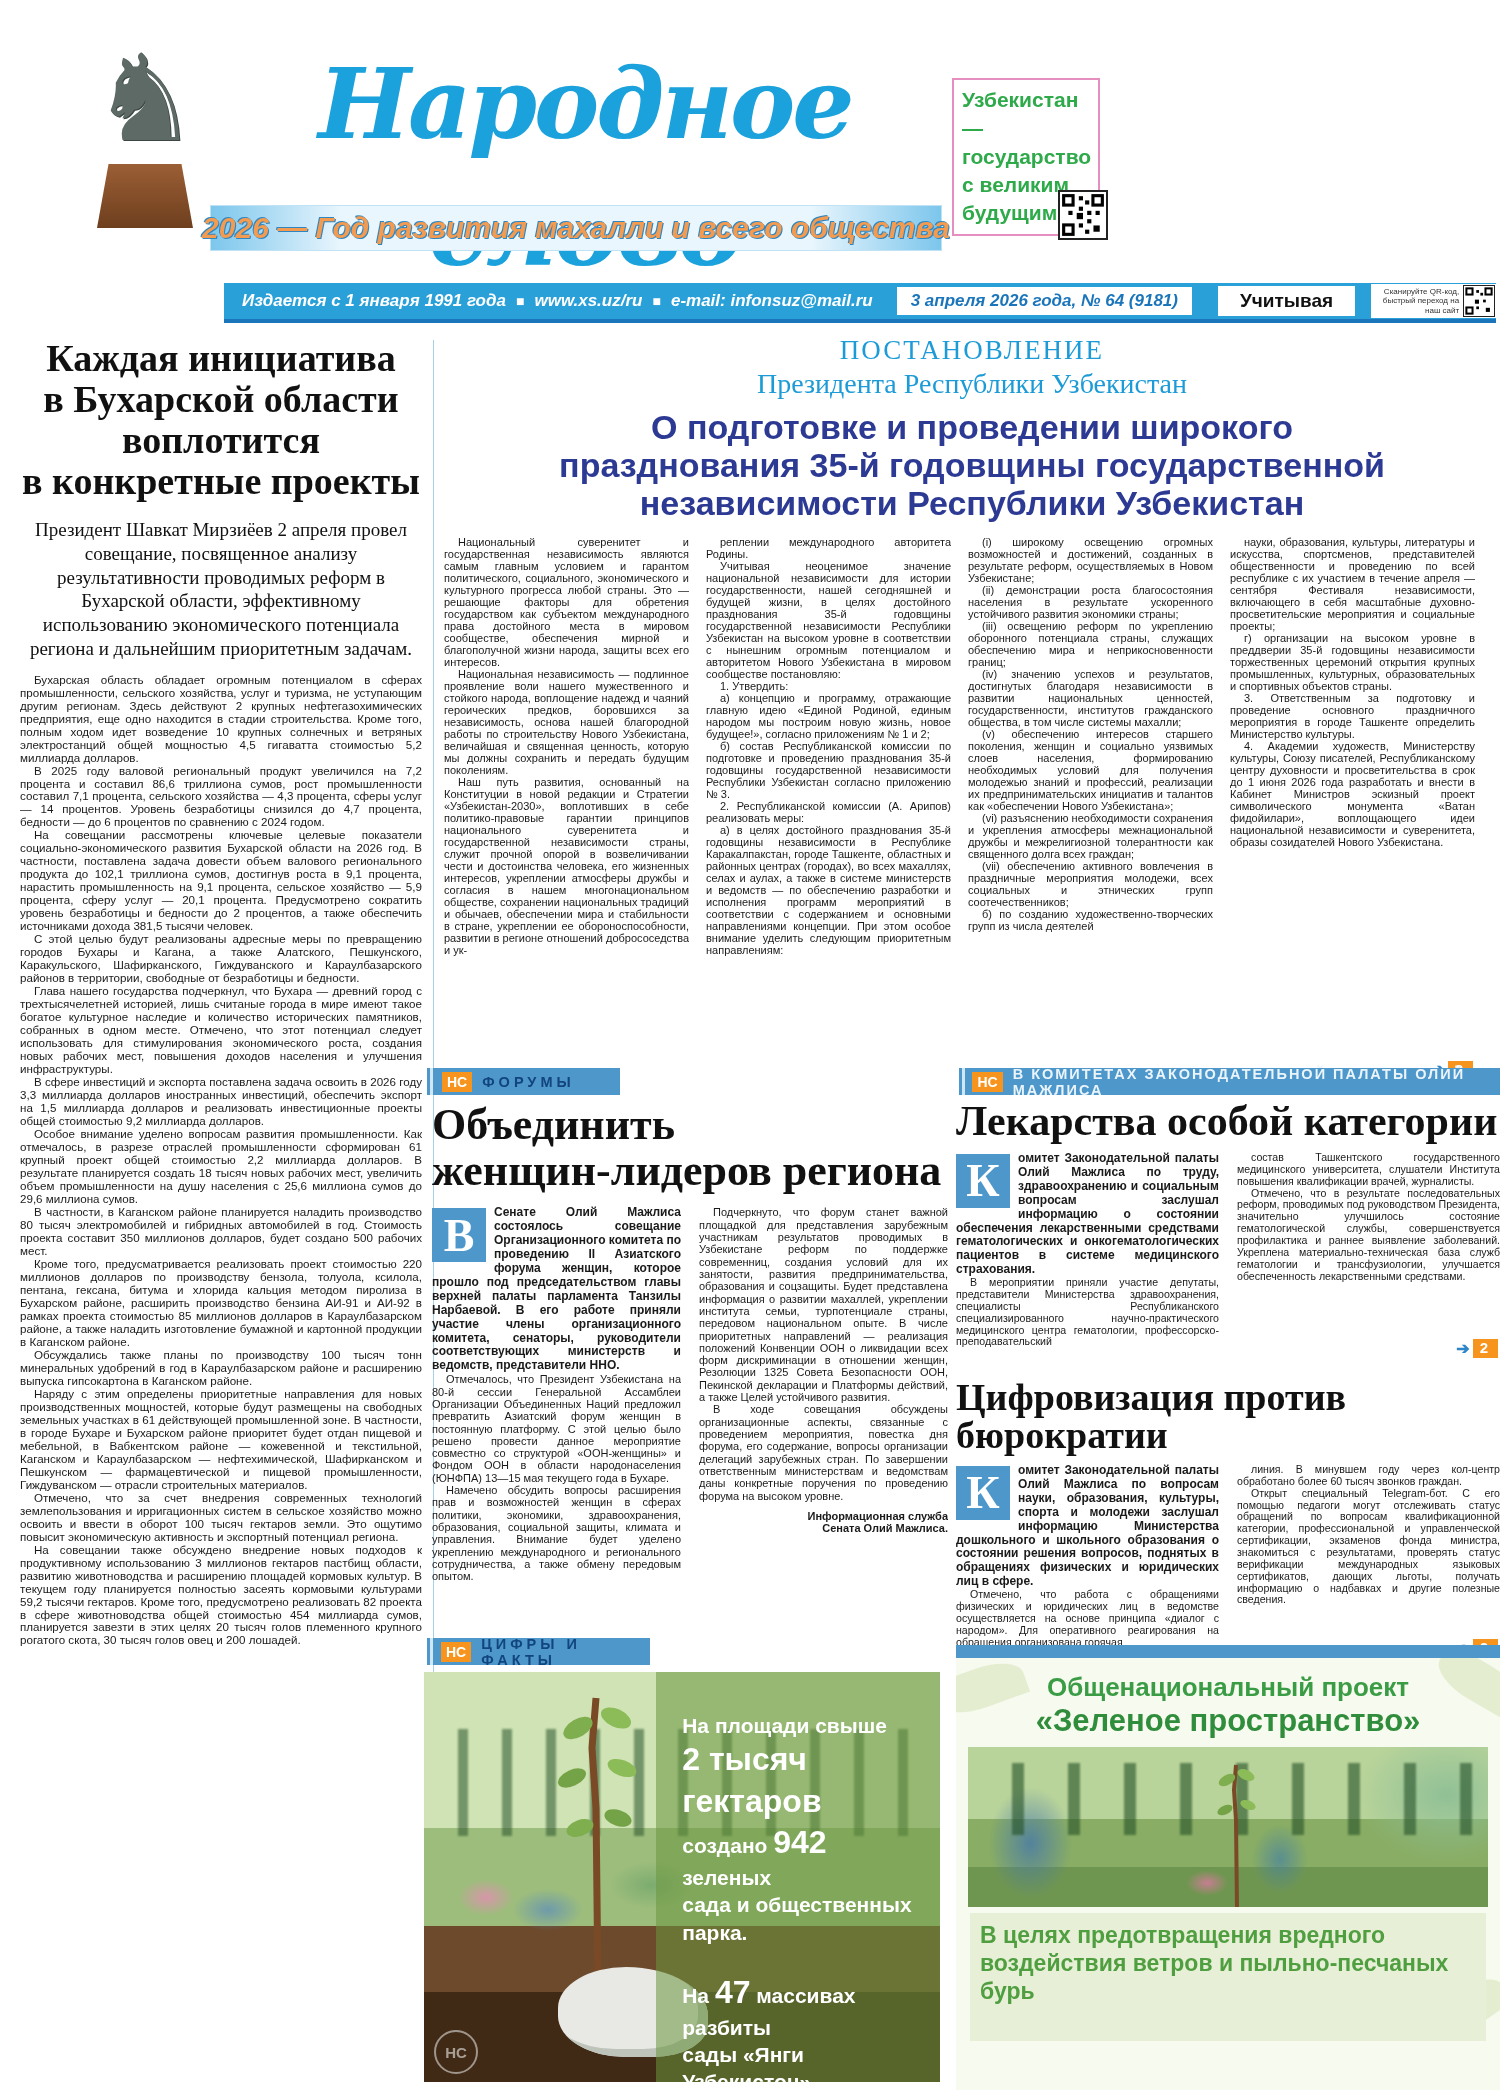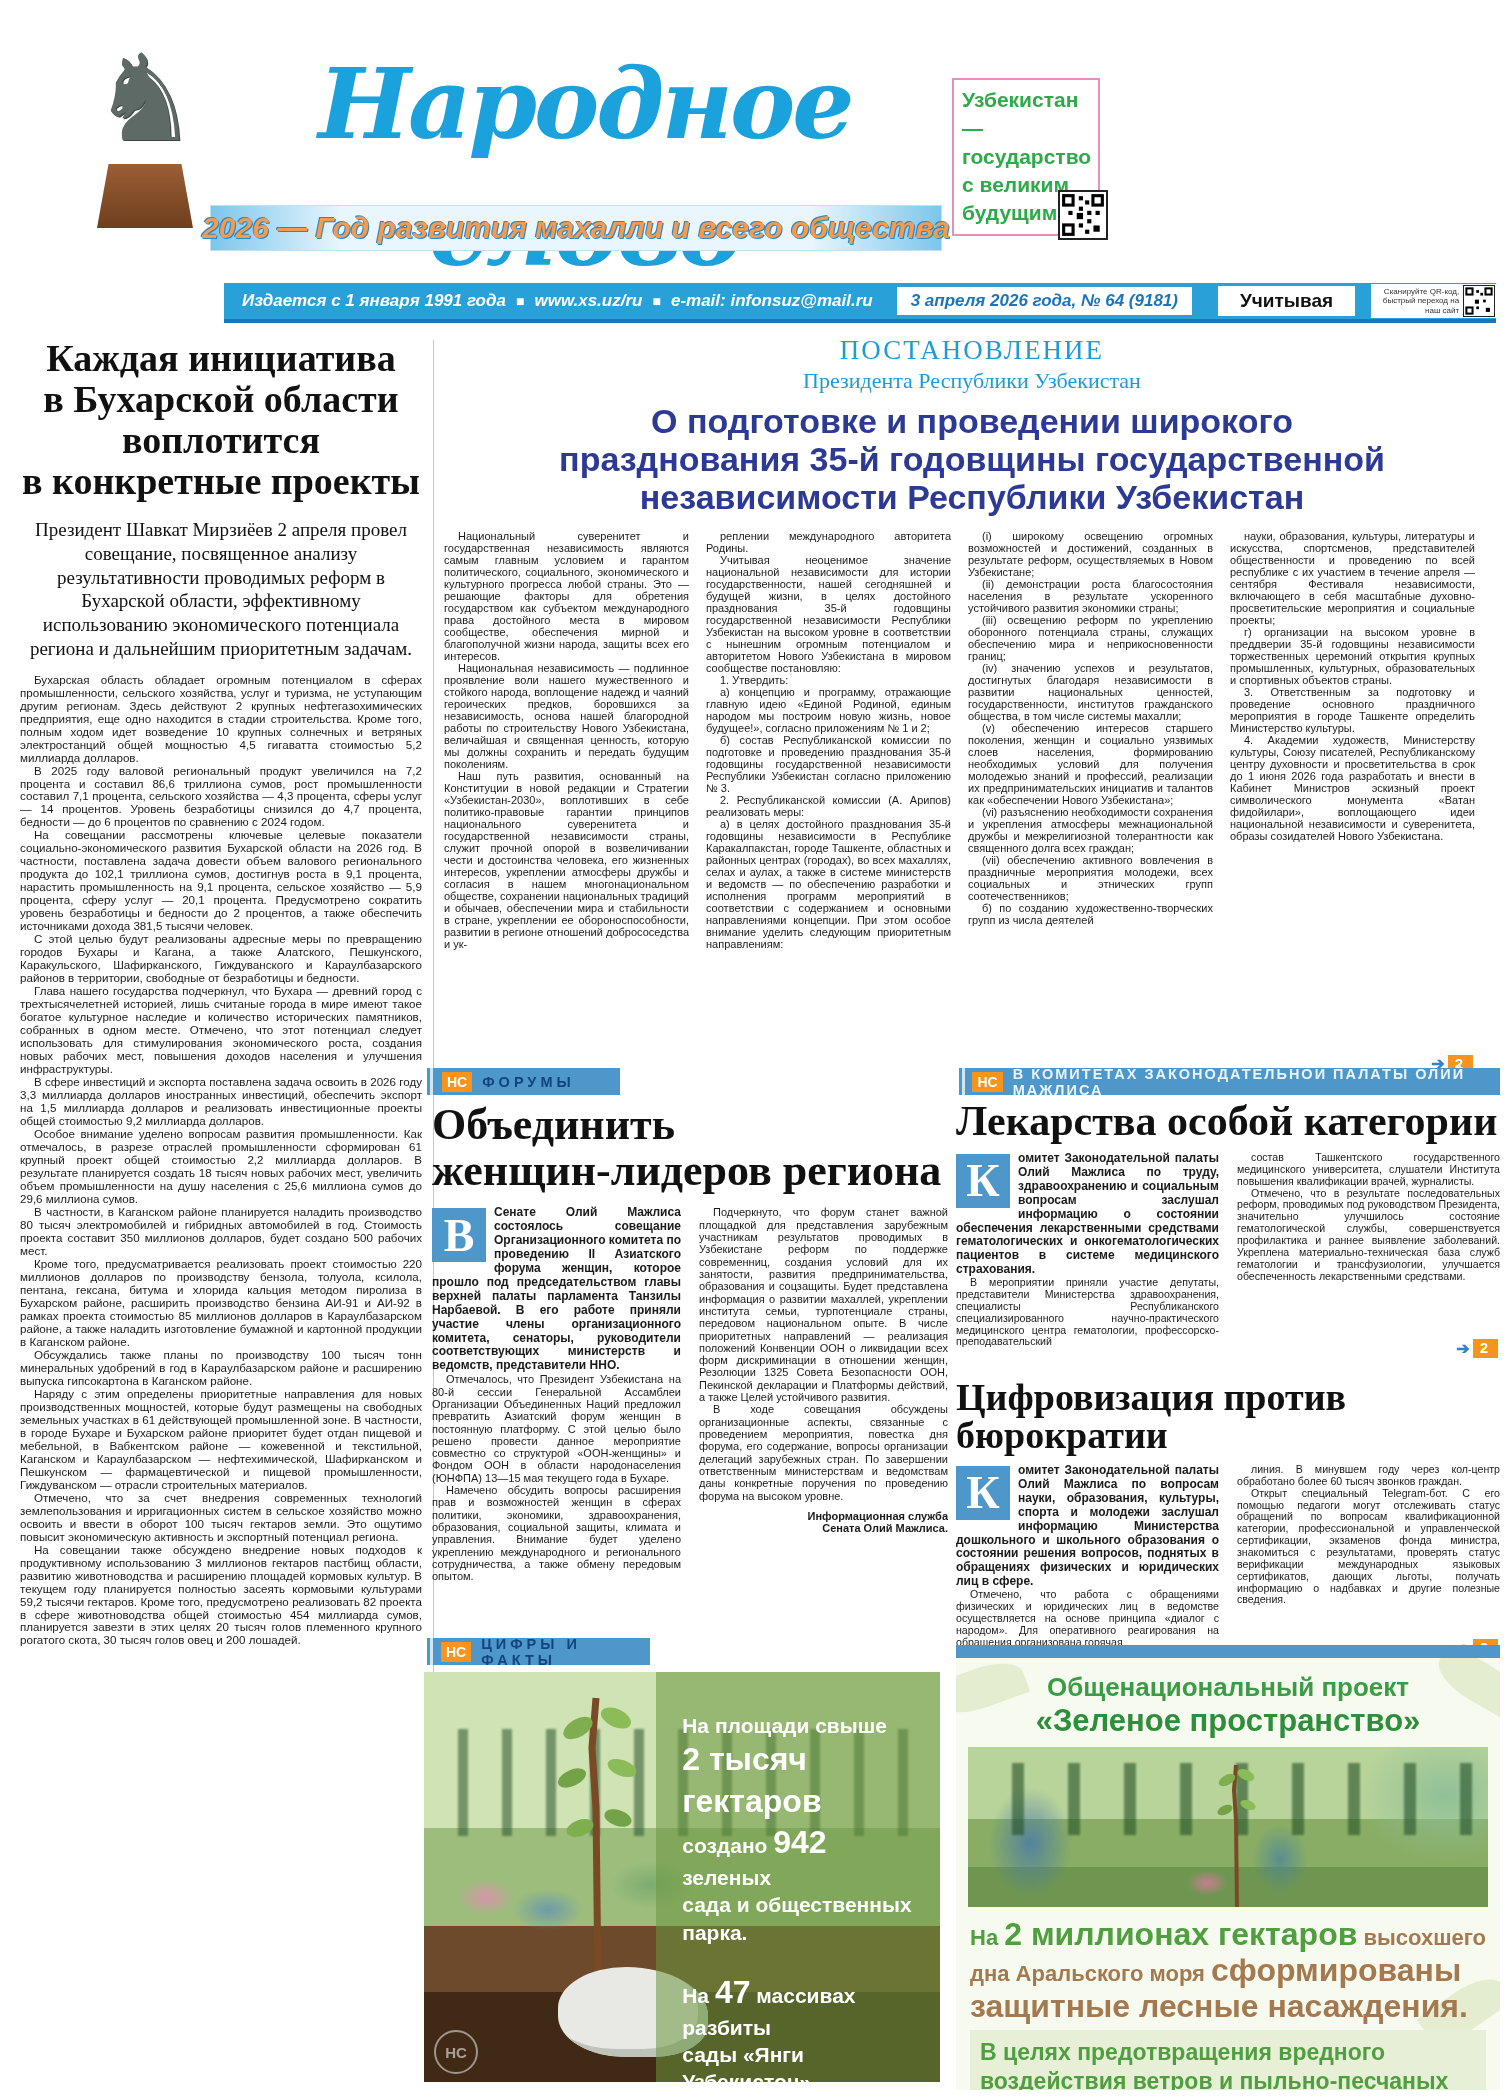--- a/index.html
+++ b/index.html
@@ -42,21 +42,21 @@
   .rule-v{position:absolute;width:1px;background:#a8cfe6;}
   
   .lead-art{position:absolute;left:20px;top:338px;width:402px;}
   .lead-art .hl{font-size:38px;line-height:1.08;text-align:center;}
   .lead-art .lede{font-family:"Liberation Serif",serif;font-size:19px;line-height:1.25;
         text-align:center;margin-top:16px;color:#111;}
   .lead-art .body{margin-top:12px;font-size:11.6px;line-height:1.12;height:1405px;overflow:hidden;}
   
   .decree{position:absolute;left:444px;top:335px;width:1056px;}
   .decree .k1{text-align:center;font-family:"Liberation Serif",serif;font-size:27px;color:#1d9bd7;letter-spacing:2px;}
-  .decree .k2{text-align:center;font-family:"Liberation Serif",serif;font-size:22px;color:#1d9bd7;margin-top:2px;}
+  .decree .k2{text-align:center;font-family:"Liberation Serif",serif;font-size:28px;color:#1d9bd7;margin-top:2px;}
   .decree .hl{text-align:center;font-weight:bold;font-size:34px;line-height:1.12;color:#2d3a94;
         margin-top:8px;white-space:pre-line;}
   .decree .cols{display:flex;gap:17px;margin-top:14px;}
   .decree .col{width:245px;font-size:11px;line-height:1.09;height:545px;overflow:hidden;position:relative;}
   .cont{display:inline-flex;align-items:center;gap:3px;vertical-align:middle;}
   .cont .arrow{color:#2e86c8;font-size:16px;font-weight:bold;}
   .cont .pg{background:#f7941d;color:#fff;font-weight:bold;font-size:15px;padding:1px 7px;border-right:3px solid #f7941d;}
   .cont-abs{position:absolute;right:2px;bottom:2px;background:#fff;padding-left:4px;}
   
   .secbar{position:absolute;height:27px;background:#4e97cb;display:flex;align-items:center;}
@@ -406,25 +406,20 @@
     <div class="gs-photo">
       <div class="cypress"></div>
       <svg class="sapling" style="left:45%;top:8%;width:70px;height:150px" viewBox="0 0 120 300">
         <path d="M60 300 L58 120 L54 60 L58 10" stroke="#7a4a26" stroke-width="8" fill="none"></path>
         <ellipse cx="40" cy="40" rx="18" ry="10" fill="#7fae4e" transform="rotate(-30 40 40)"></ellipse>
         <ellipse cx="78" cy="30" rx="18" ry="10" fill="#8cbc58" transform="rotate(25 78 30)"></ellipse>
         <ellipse cx="36" cy="100" rx="16" ry="9" fill="#74a246" transform="rotate(-25 36 100)"></ellipse>
         <ellipse cx="82" cy="90" rx="16" ry="9" fill="#8cbc58" transform="rotate(20 82 90)"></ellipse>
       </svg>
     </div>
-    <div class="gs-text">
-      <span class="g sm">На </span><span class="g lg">2 миллионах гектаров</span><span class="br sm"> высохшего</span><br>
-      <span class="br sm">дна Аральского моря </span><span class="br lg">сформированы</span><br>
-      <span class="br lg">защитные лесные насаждения.</span>
-    </div>
     <div class="gs-panel">
       <span>В целях предотвращения вредного</span><br>
       <span>воздействия ветров и пыльно-песчаных бурь</span><br>
       <br>
       
     </div>
   </div>
 
 </div>
 

